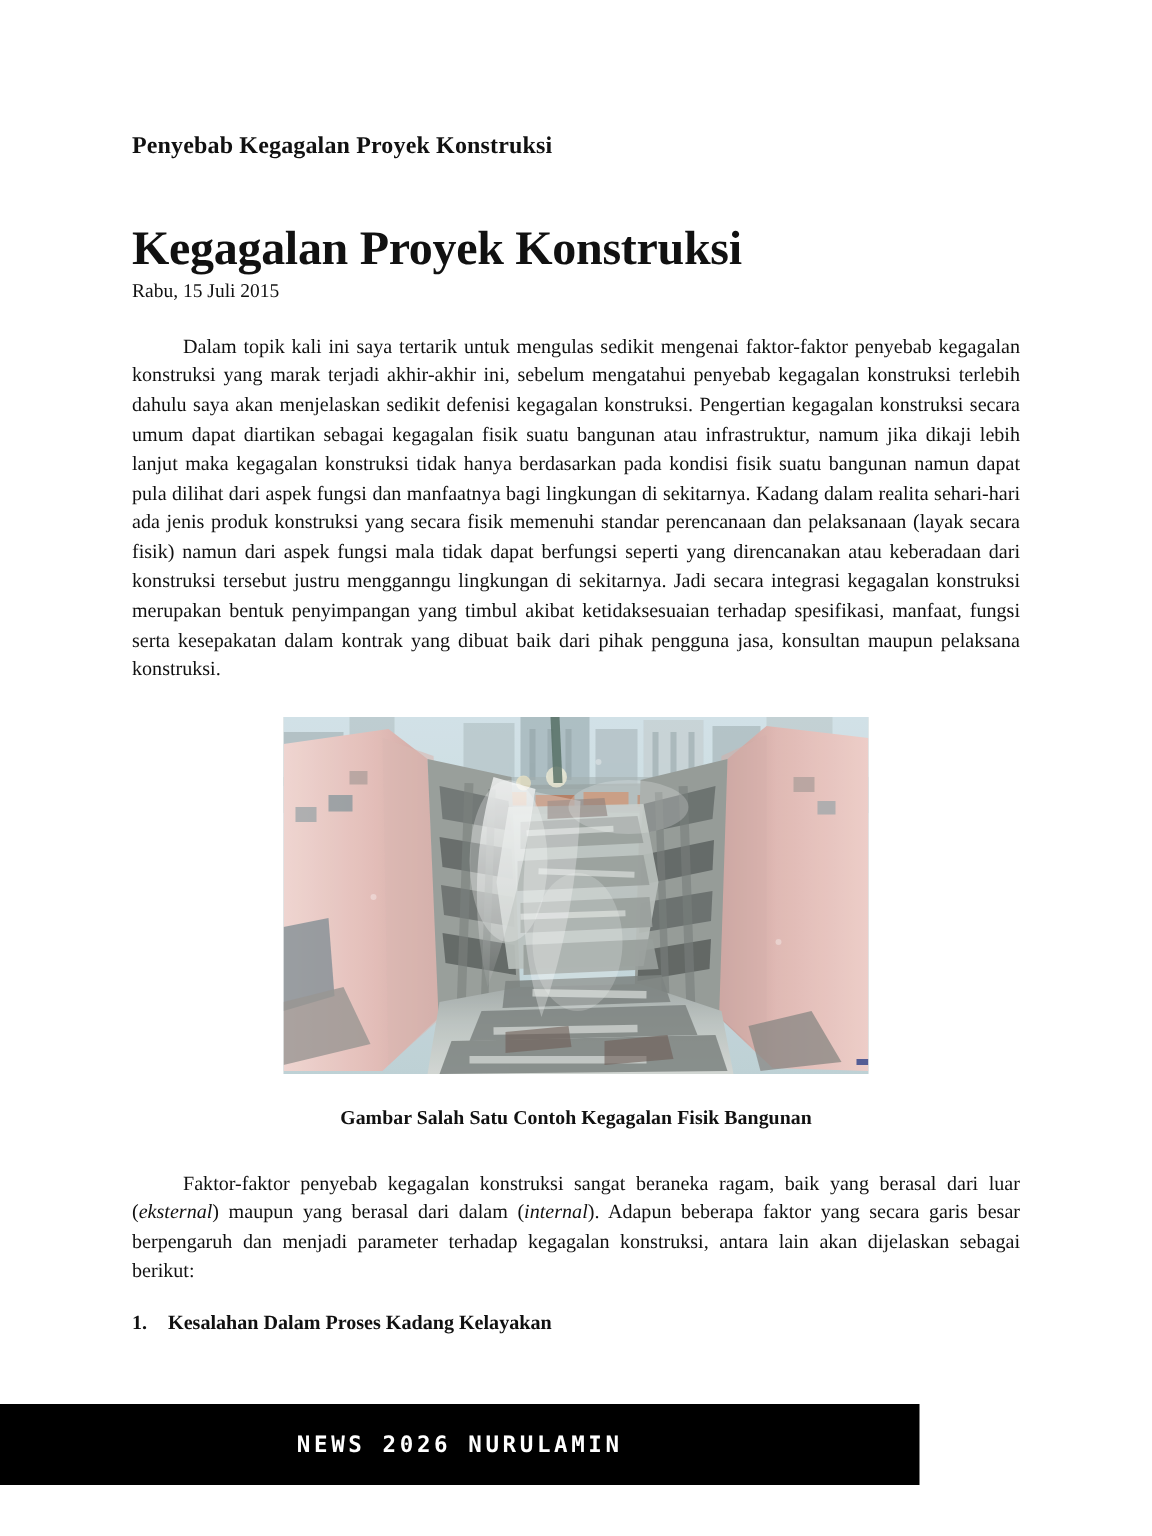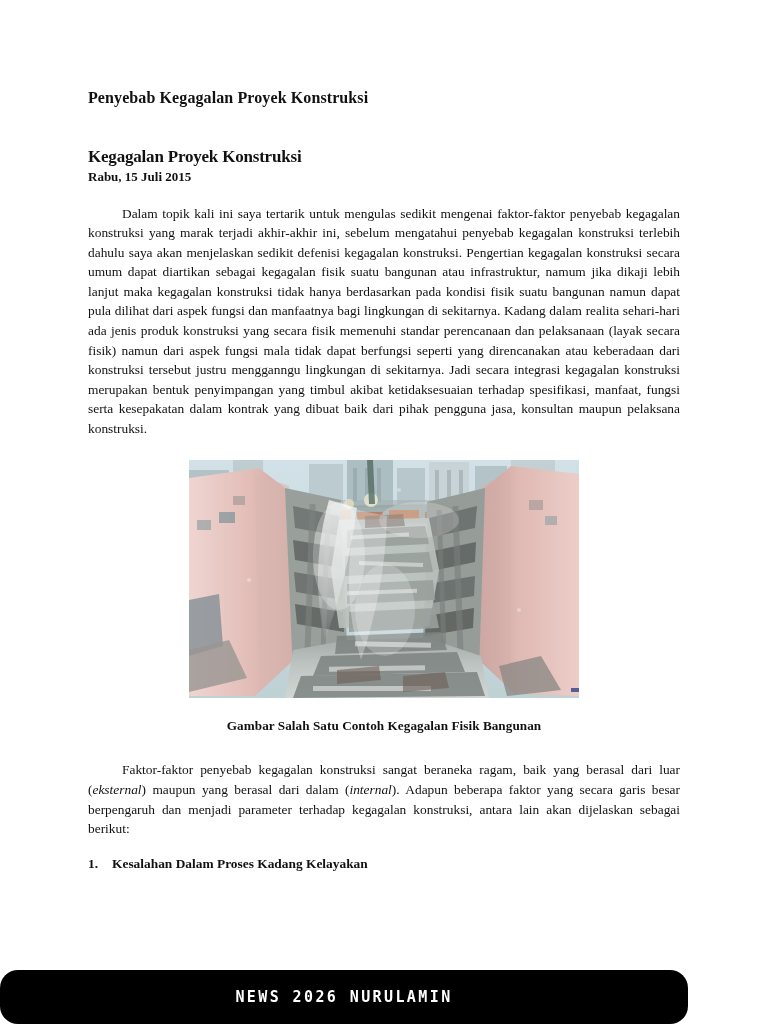--- a/index.html
+++ b/index.html
@@ -34,32 +34,31 @@
 
   .site-title {
     font-size: 16px;
     font-weight: bold;
     letter-spacing: 0.1px;
     margin: 0 0 40px 0;
     line-height: 1.2;
   }
 
   .post-title {
-    font-size: 17px;
+    font-size: 32px;
     font-weight: bold;
     margin: 0 0 2px 0;
     line-height: 1.15;
     letter-spacing: -0.2px;
   }
 
   .post-date {
     font-size: 13px;
     margin: 0 0 18px 0;
     line-height: 1.3;
-    font-weight: bold;
   }
 
   p.body-text {
     font-size: 13.4px;
     line-height: 1.46;
     text-align: justify;
     text-justify: inter-word;
     margin: 0 0 0 0;
     hyphens: none;
   }
@@ -110,28 +109,27 @@
     display: flex;
     gap: 14px;
     line-height: 1.4;
   }
 
   .list-num { flex: 0 0 auto; }
 
   .footer-bar {
     position: absolute;
     left: 0;
-    top: 970px;
-    width: 688px;
+    top: 936px;
+    width: 613px;
     height: 54px;
     background: #000000;
     display: flex;
     align-items: center;
     justify-content: center;
-    border-radius: 18px;
   }
 
   .footer-text {
     color: #ffffff;
     font-family: "DejaVu Sans Mono", "Liberation Mono", monospace;
     font-size: 15px;
     font-weight: bold;
     letter-spacing: 2.4px;
   }
 

